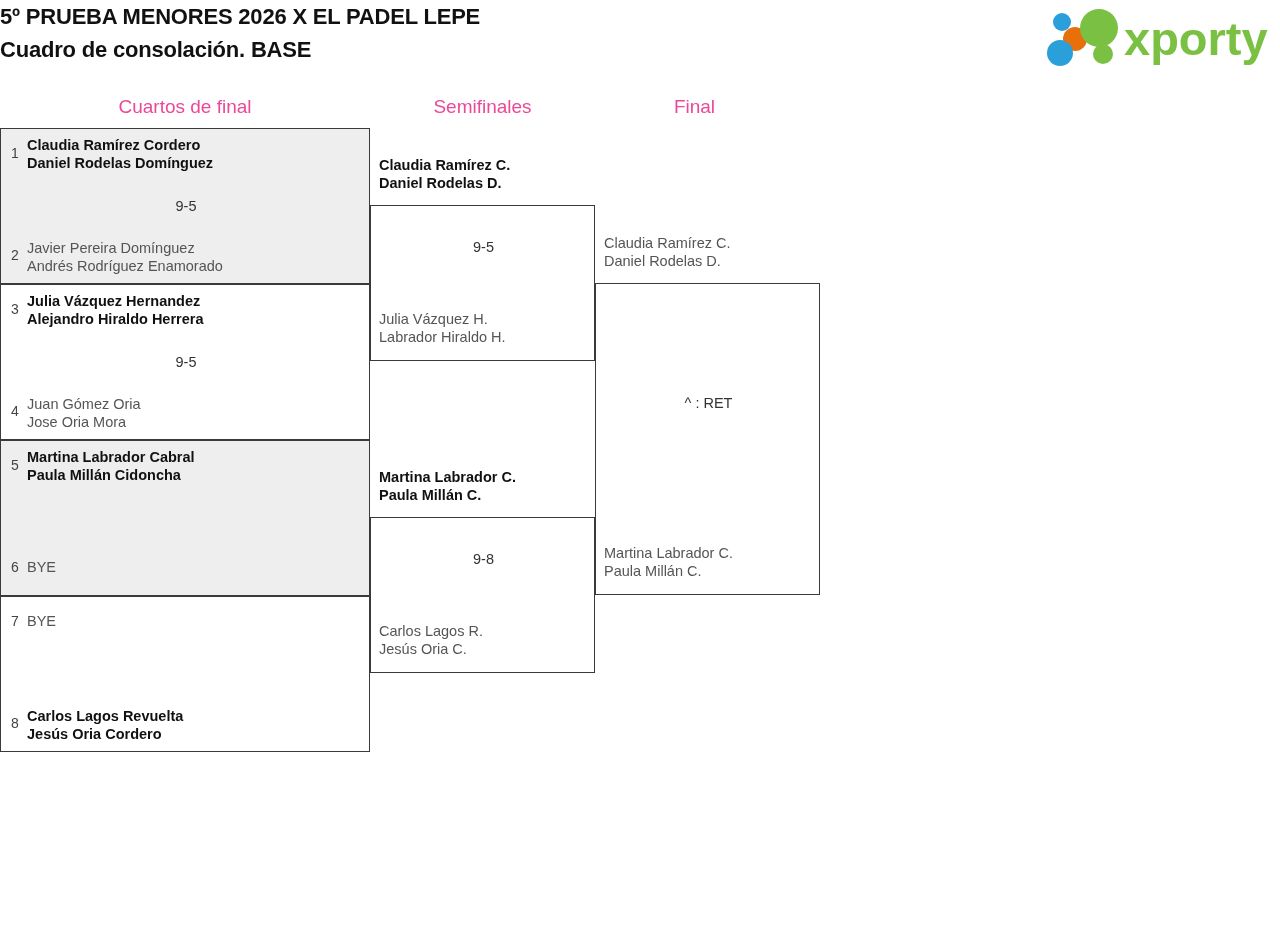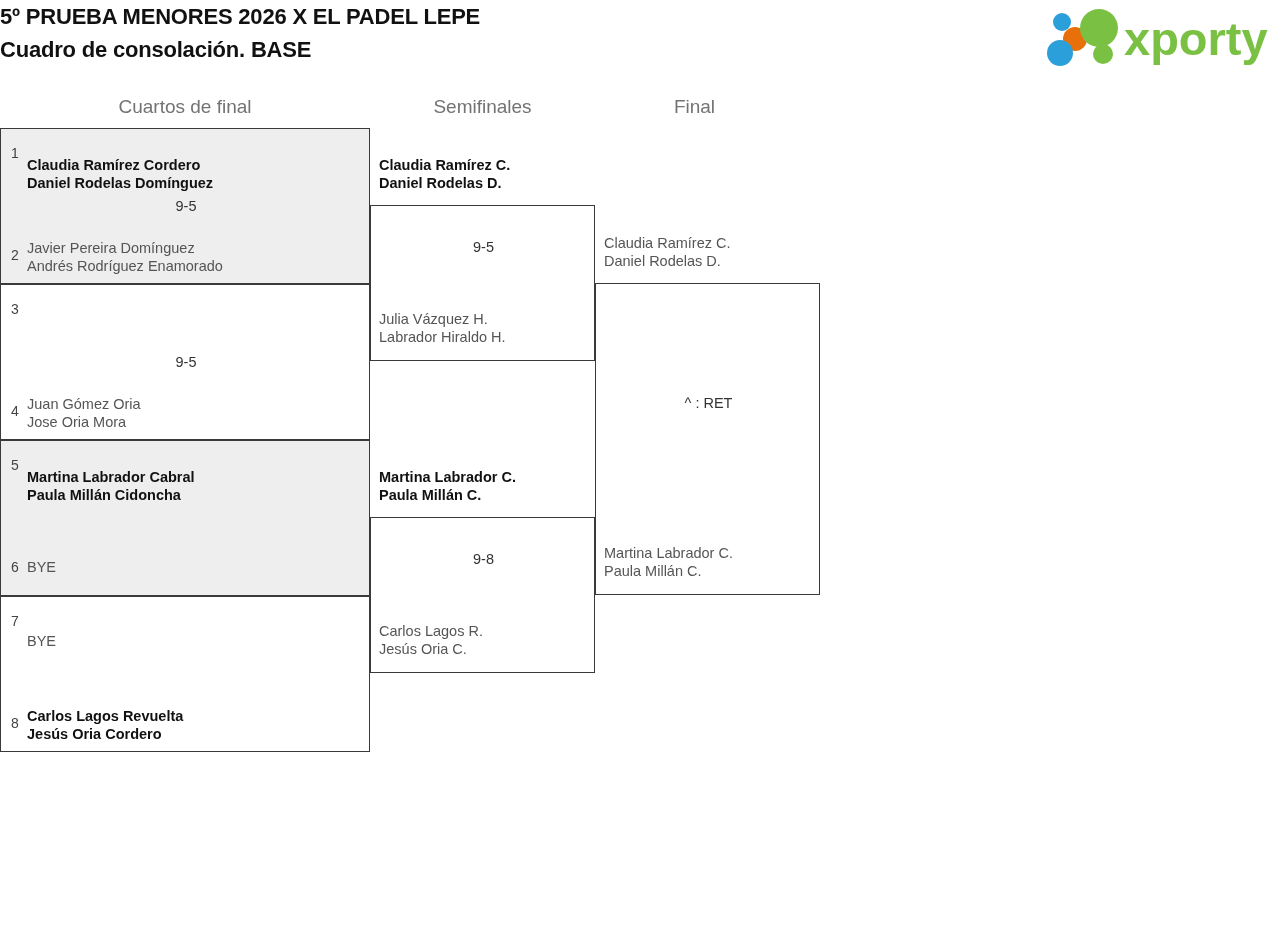--- a/index.html
+++ b/index.html
@@ -43,21 +43,21 @@
     height: 62px;
   }
   #brand-logo svg { display: block; }
 
   
   .round-header {
     position: absolute;
     top: 96px;
     font-size: 19px;
     line-height: 22px;
-    color: #737373;
+    color: #ec4899;
     text-align: center;
     white-space: nowrap;
   }
   #round-header-0 { left: 0px;   width: 370px; }
   #round-header-1 { left: 370px; width: 225px; }
   #round-header-2 { left: 582px; width: 225px; }
 
   
   #bracket {
     position: absolute;
@@ -91,21 +91,21 @@
   .seed.top    { top: 16px; }
   .seed.bottom { top: 118px; }
 
   .team {
     position: absolute;
     left: 26px;
     width: 330px;
     font-size: 14.5px;
     line-height: 18px;
   }
-  .team.top    { top: 7px; margin-top: 20px; }
+  .team.top    { top: 7px; }
   .team.bottom { top: 110px; }
   .team.bye    { line-height: 16px; }
   .team.bye.top    { top: 16px; }
   .team.bye.bottom { top: 118px; }
 
   .winner { color: #111111; font-weight: bold; }
   .loser  { color: #555555; font-weight: normal; }
 
   .r1-score {
     position: absolute;
@@ -200,20 +200,24 @@
     <div class="r1-score">9-5</div>
     <div class="seed bottom">2</div>
     <div class="team bottom loser">
       <div>Javier Pereira Domínguez</div>
       <div>Andrés Rodríguez Enamorado</div>
     </div>
   </div>
 
   <div class="r1-match plain" style="top:156px;">
     <div class="seed top">3</div>
+    <div class="team top winner">
+      <div>Julia Vázquez Hernandez</div>
+      <div>Alejandro Hiraldo Herrera</div>
+    </div>
     <div class="r1-score">9-5</div>
     <div class="seed bottom">4</div>
     <div class="team bottom loser">
       <div>Juan Gómez Oria</div>
       <div>Jose Oria Mora</div>
     </div>
   </div>
 
   <div class="r1-match shaded" style="top:312px;">
     <div class="seed top">5</div>

